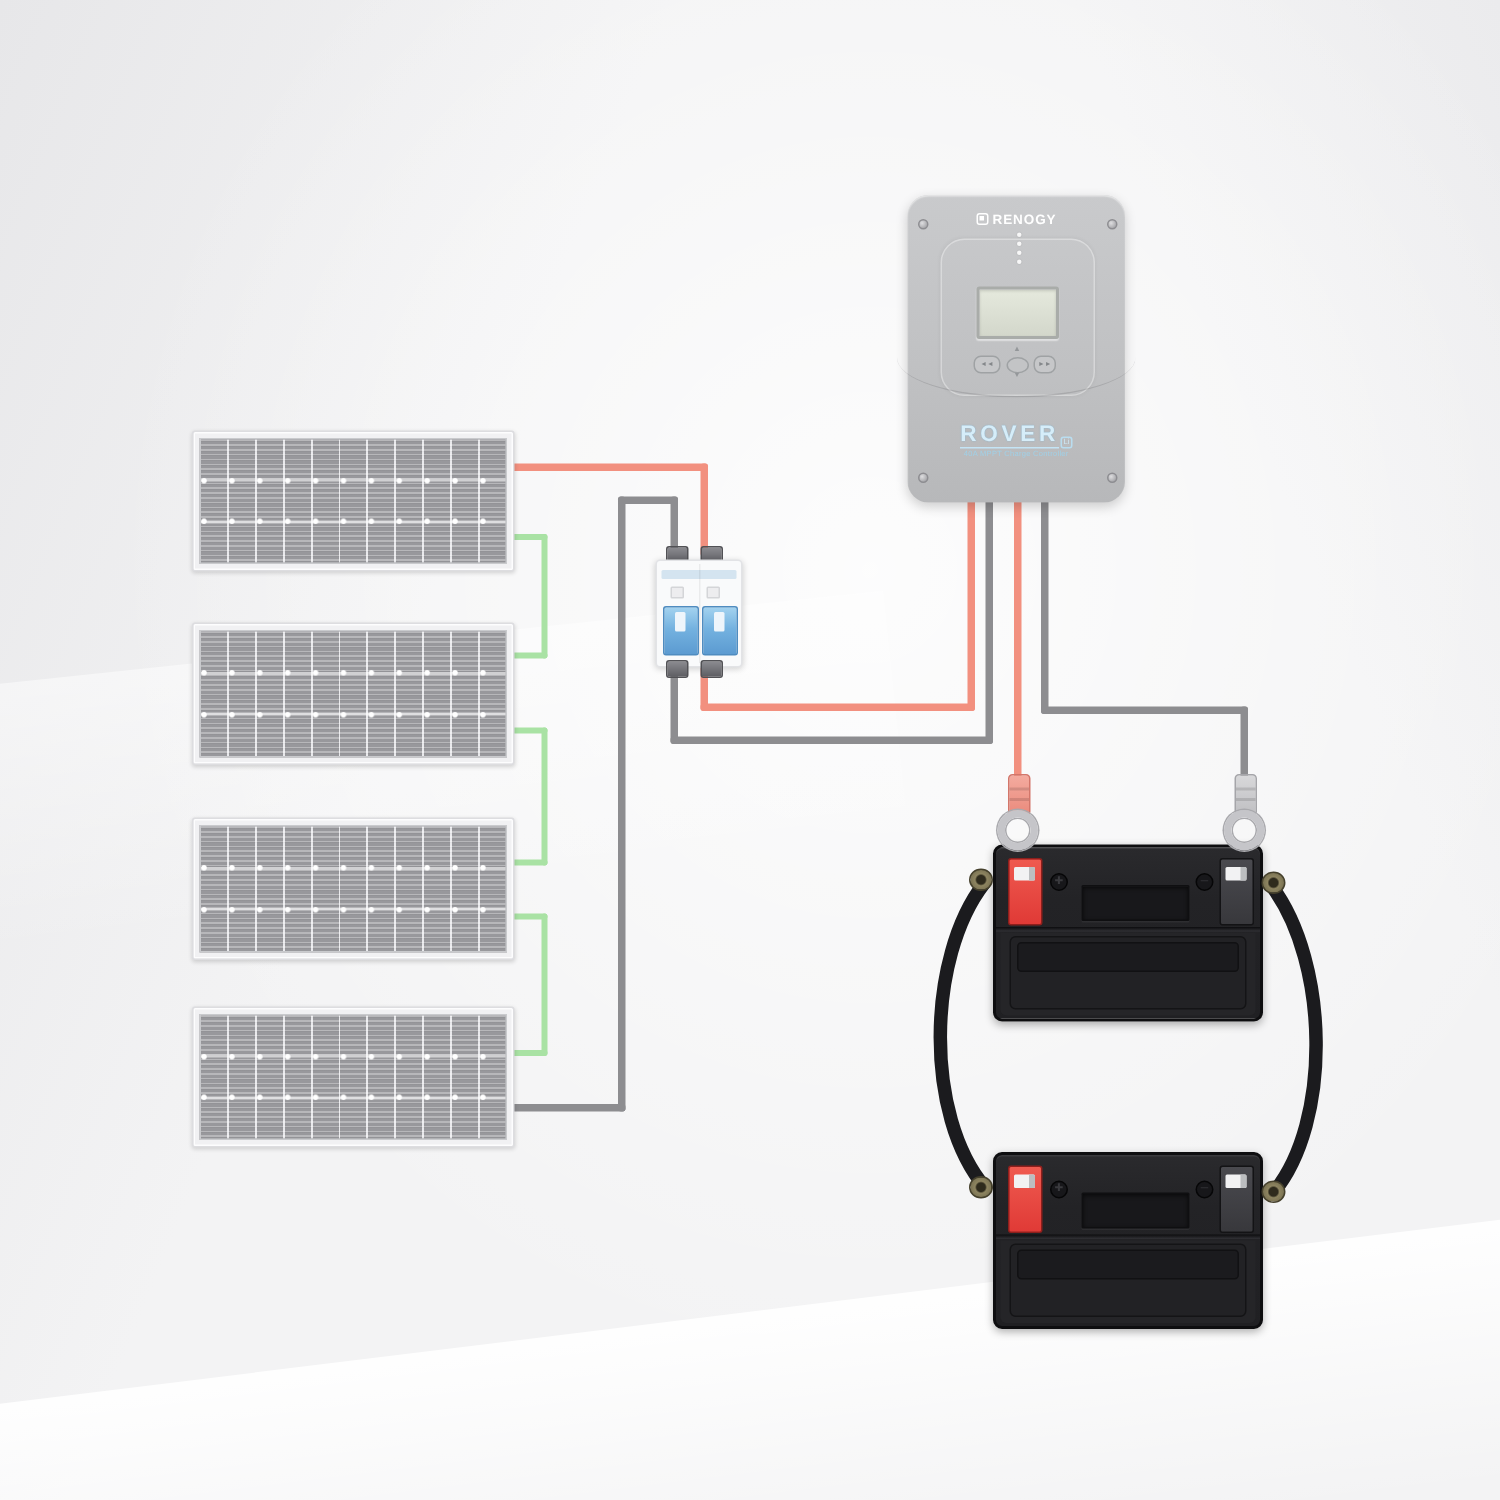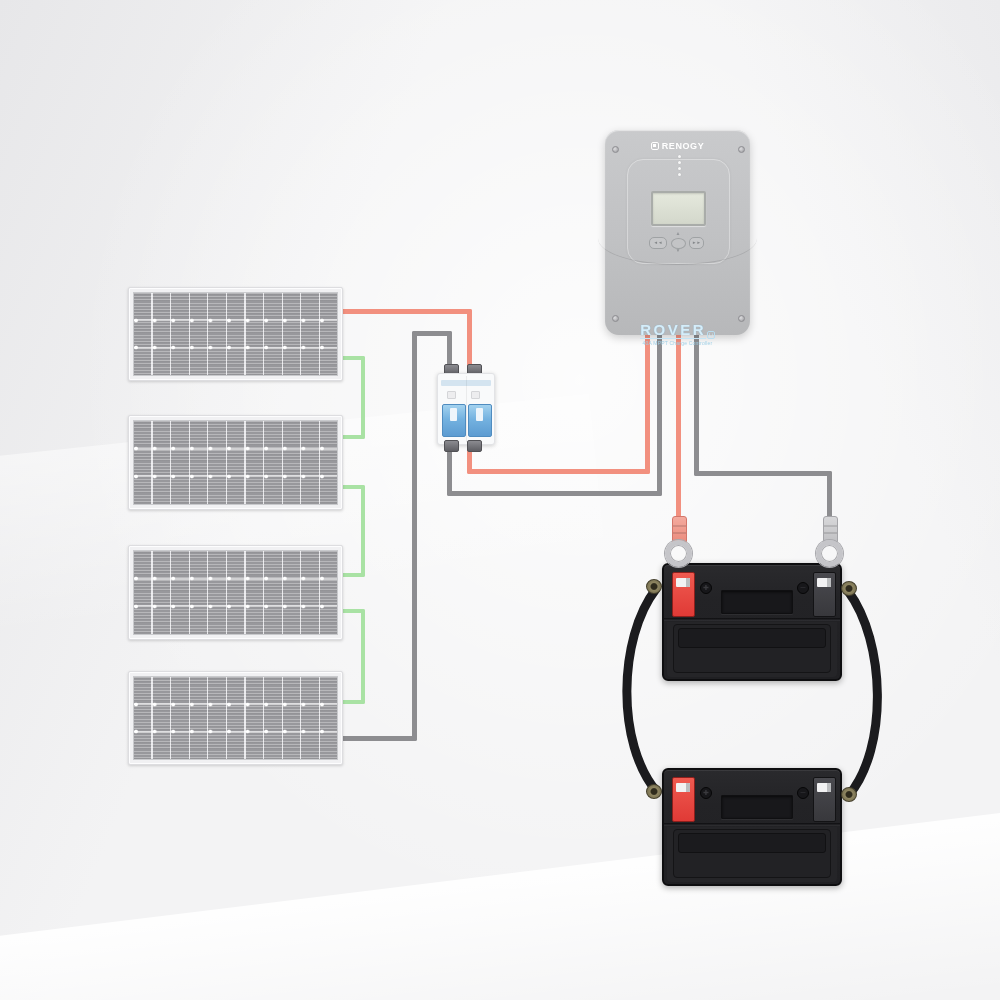--- a/index.html
+++ b/index.html
@@ -225,21 +225,21 @@
     <div class="cc-led" style="top:43px;"></div>
     <div class="cc-face"></div>
     <div class="cc-lcd"></div>
     <div class="cc-btn" style="left:44px;top:107px;width:16px;height:10px;">◄◄</div>
     <div class="cc-arrow" style="left:66px;top:101px;">▲</div>
     <div class="cc-mid"></div>
     <div class="cc-arrow" style="left:66px;top:118px;">▼</div>
     <div class="cc-btn" style="left:84px;top:107px;width:13px;height:10px;">►►</div>
     <div class="cc-seam"></div>
     <div class="cc-rover">
-      <span class="cc-rover-word" style="color: rgb(214, 237, 249); margin-top: 40px;">ROVER</span><span class="cc-rover-badge">Li</span>
+      <span class="cc-rover-word" style="color: rgb(214, 237, 249);">ROVER</span><span class="cc-rover-badge">Li</span>
       <div class="cc-sub">40A MPPT Charge Controller</div>
     </div>
   </div>
 
   <svg class="cable-layer" width="1000" height="1000" viewBox="0 0 1000 1000">
     <path d="M 656 589 C 618 638, 616 744, 657 792" stroke="#1b1b1e" stroke-width="9" fill="none" stroke-linecap="round"></path>
     <path d="M 848 591 C 886 642, 888 748, 849 795" stroke="#1b1b1e" stroke-width="9" fill="none" stroke-linecap="round"></path>
   </svg>
 
   <div>

